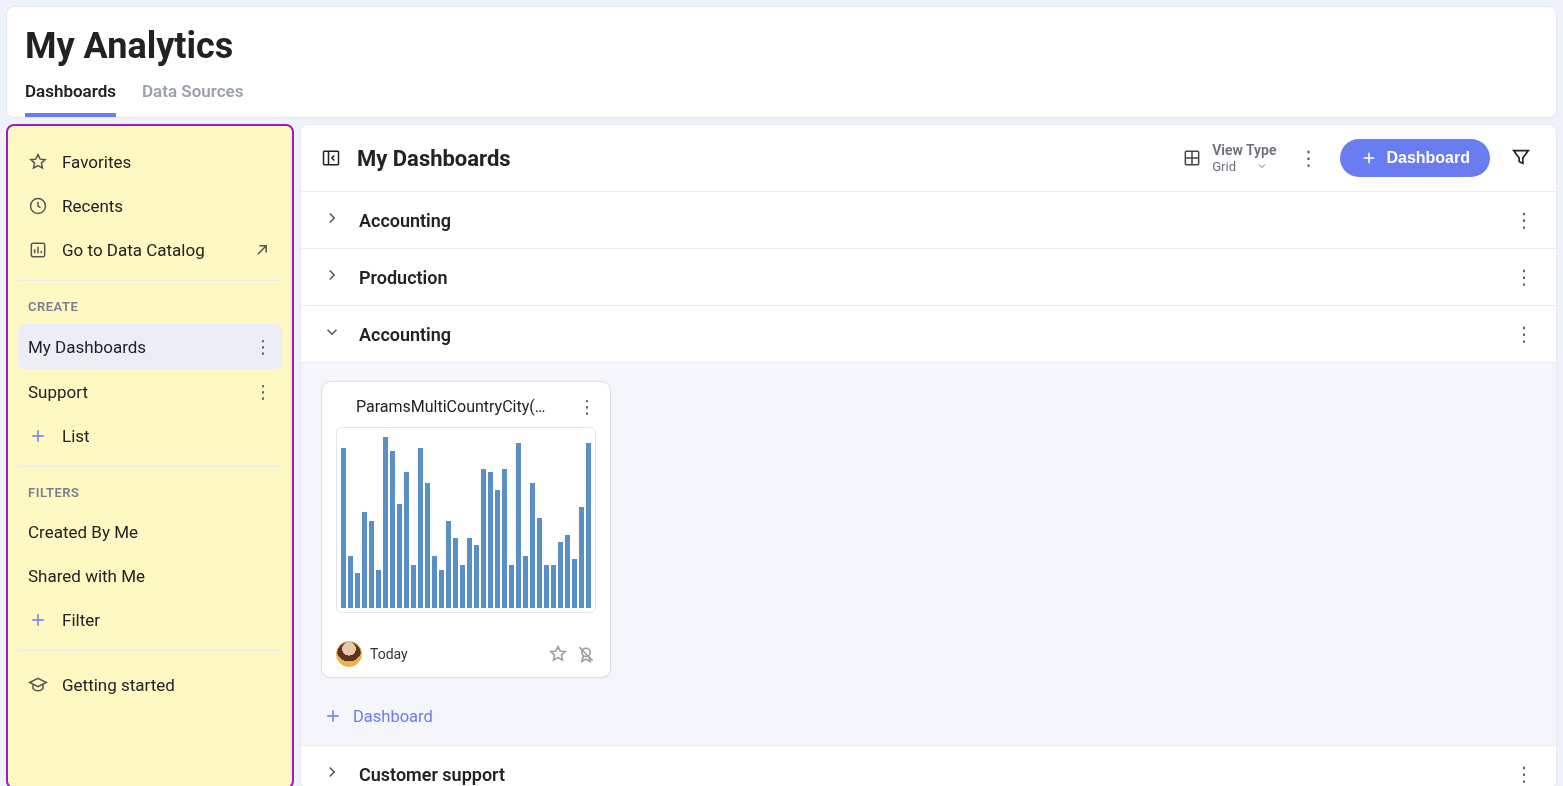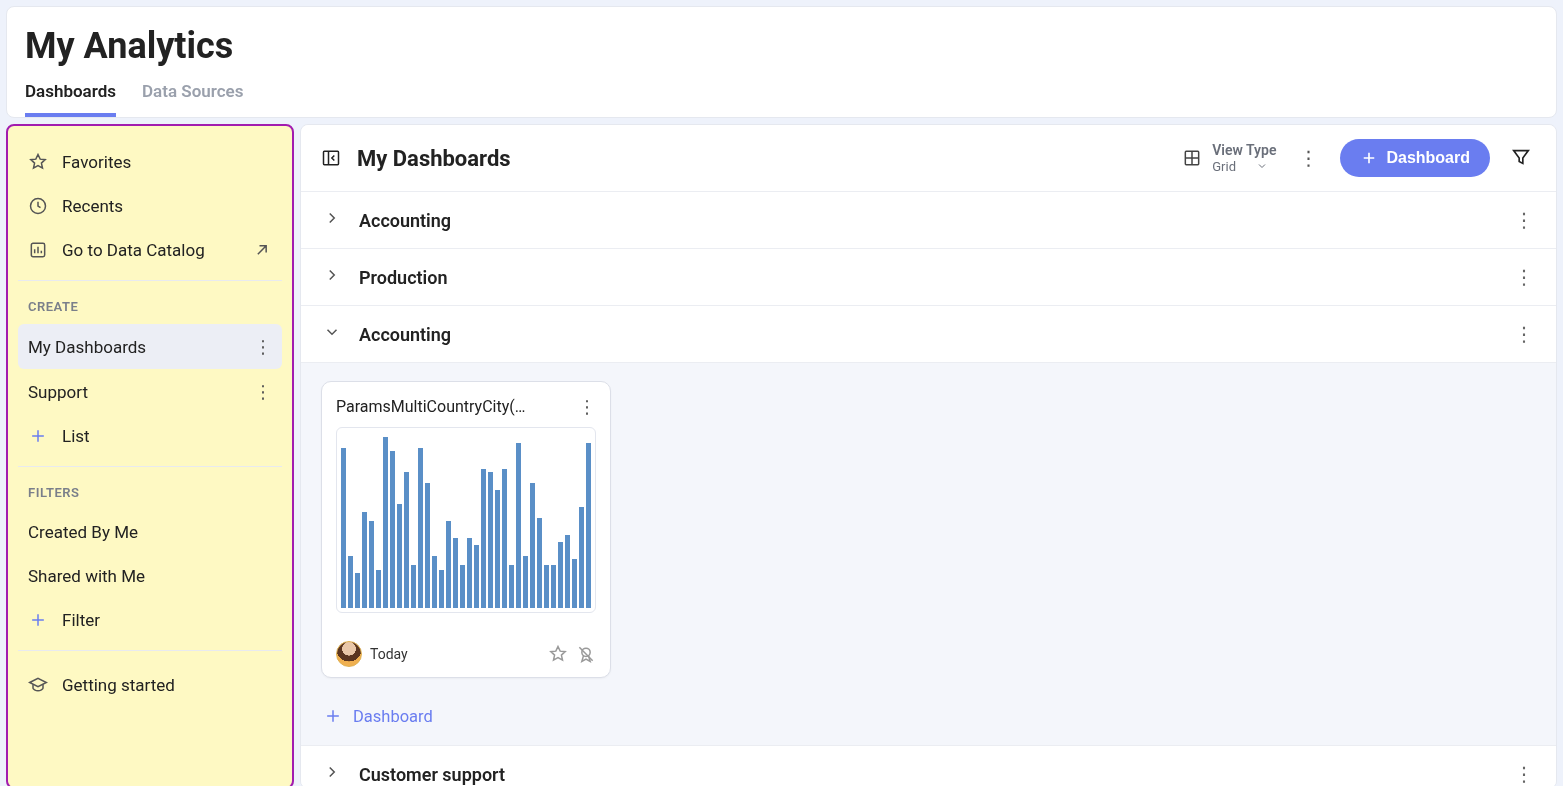--- a/index.html
+++ b/index.html
@@ -181,21 +181,21 @@
   }
   
   .card {
     width: 290px;
     background:#fff;
     border:1px solid #dcdfe8;
     border-radius:10px;
     padding: 14px 14px 10px 14px;
     box-shadow: 0 1px 2px rgba(0,0,0,0.04);
   }
-  .card-head { display:flex; align-items:center; gap:8px; margin-bottom:10px;}
+  .card-head { display:flex; align-items:center; gap:8px; margin-bottom:10px;margin-left:20px;}
   .card-title { font-size:16px; color:#222; flex:1; white-space:nowrap; overflow:hidden; text-overflow:ellipsis;}
   .card-head .dots { font-size:18px; color:#555; cursor:pointer;}
   .chart-box {
     border:1px solid #e3e6ee;
     border-radius:6px;
     height: 186px;
     padding: 6px 4px 4px 4px;
     display:flex;
     align-items:flex-end;
     gap:2px;

